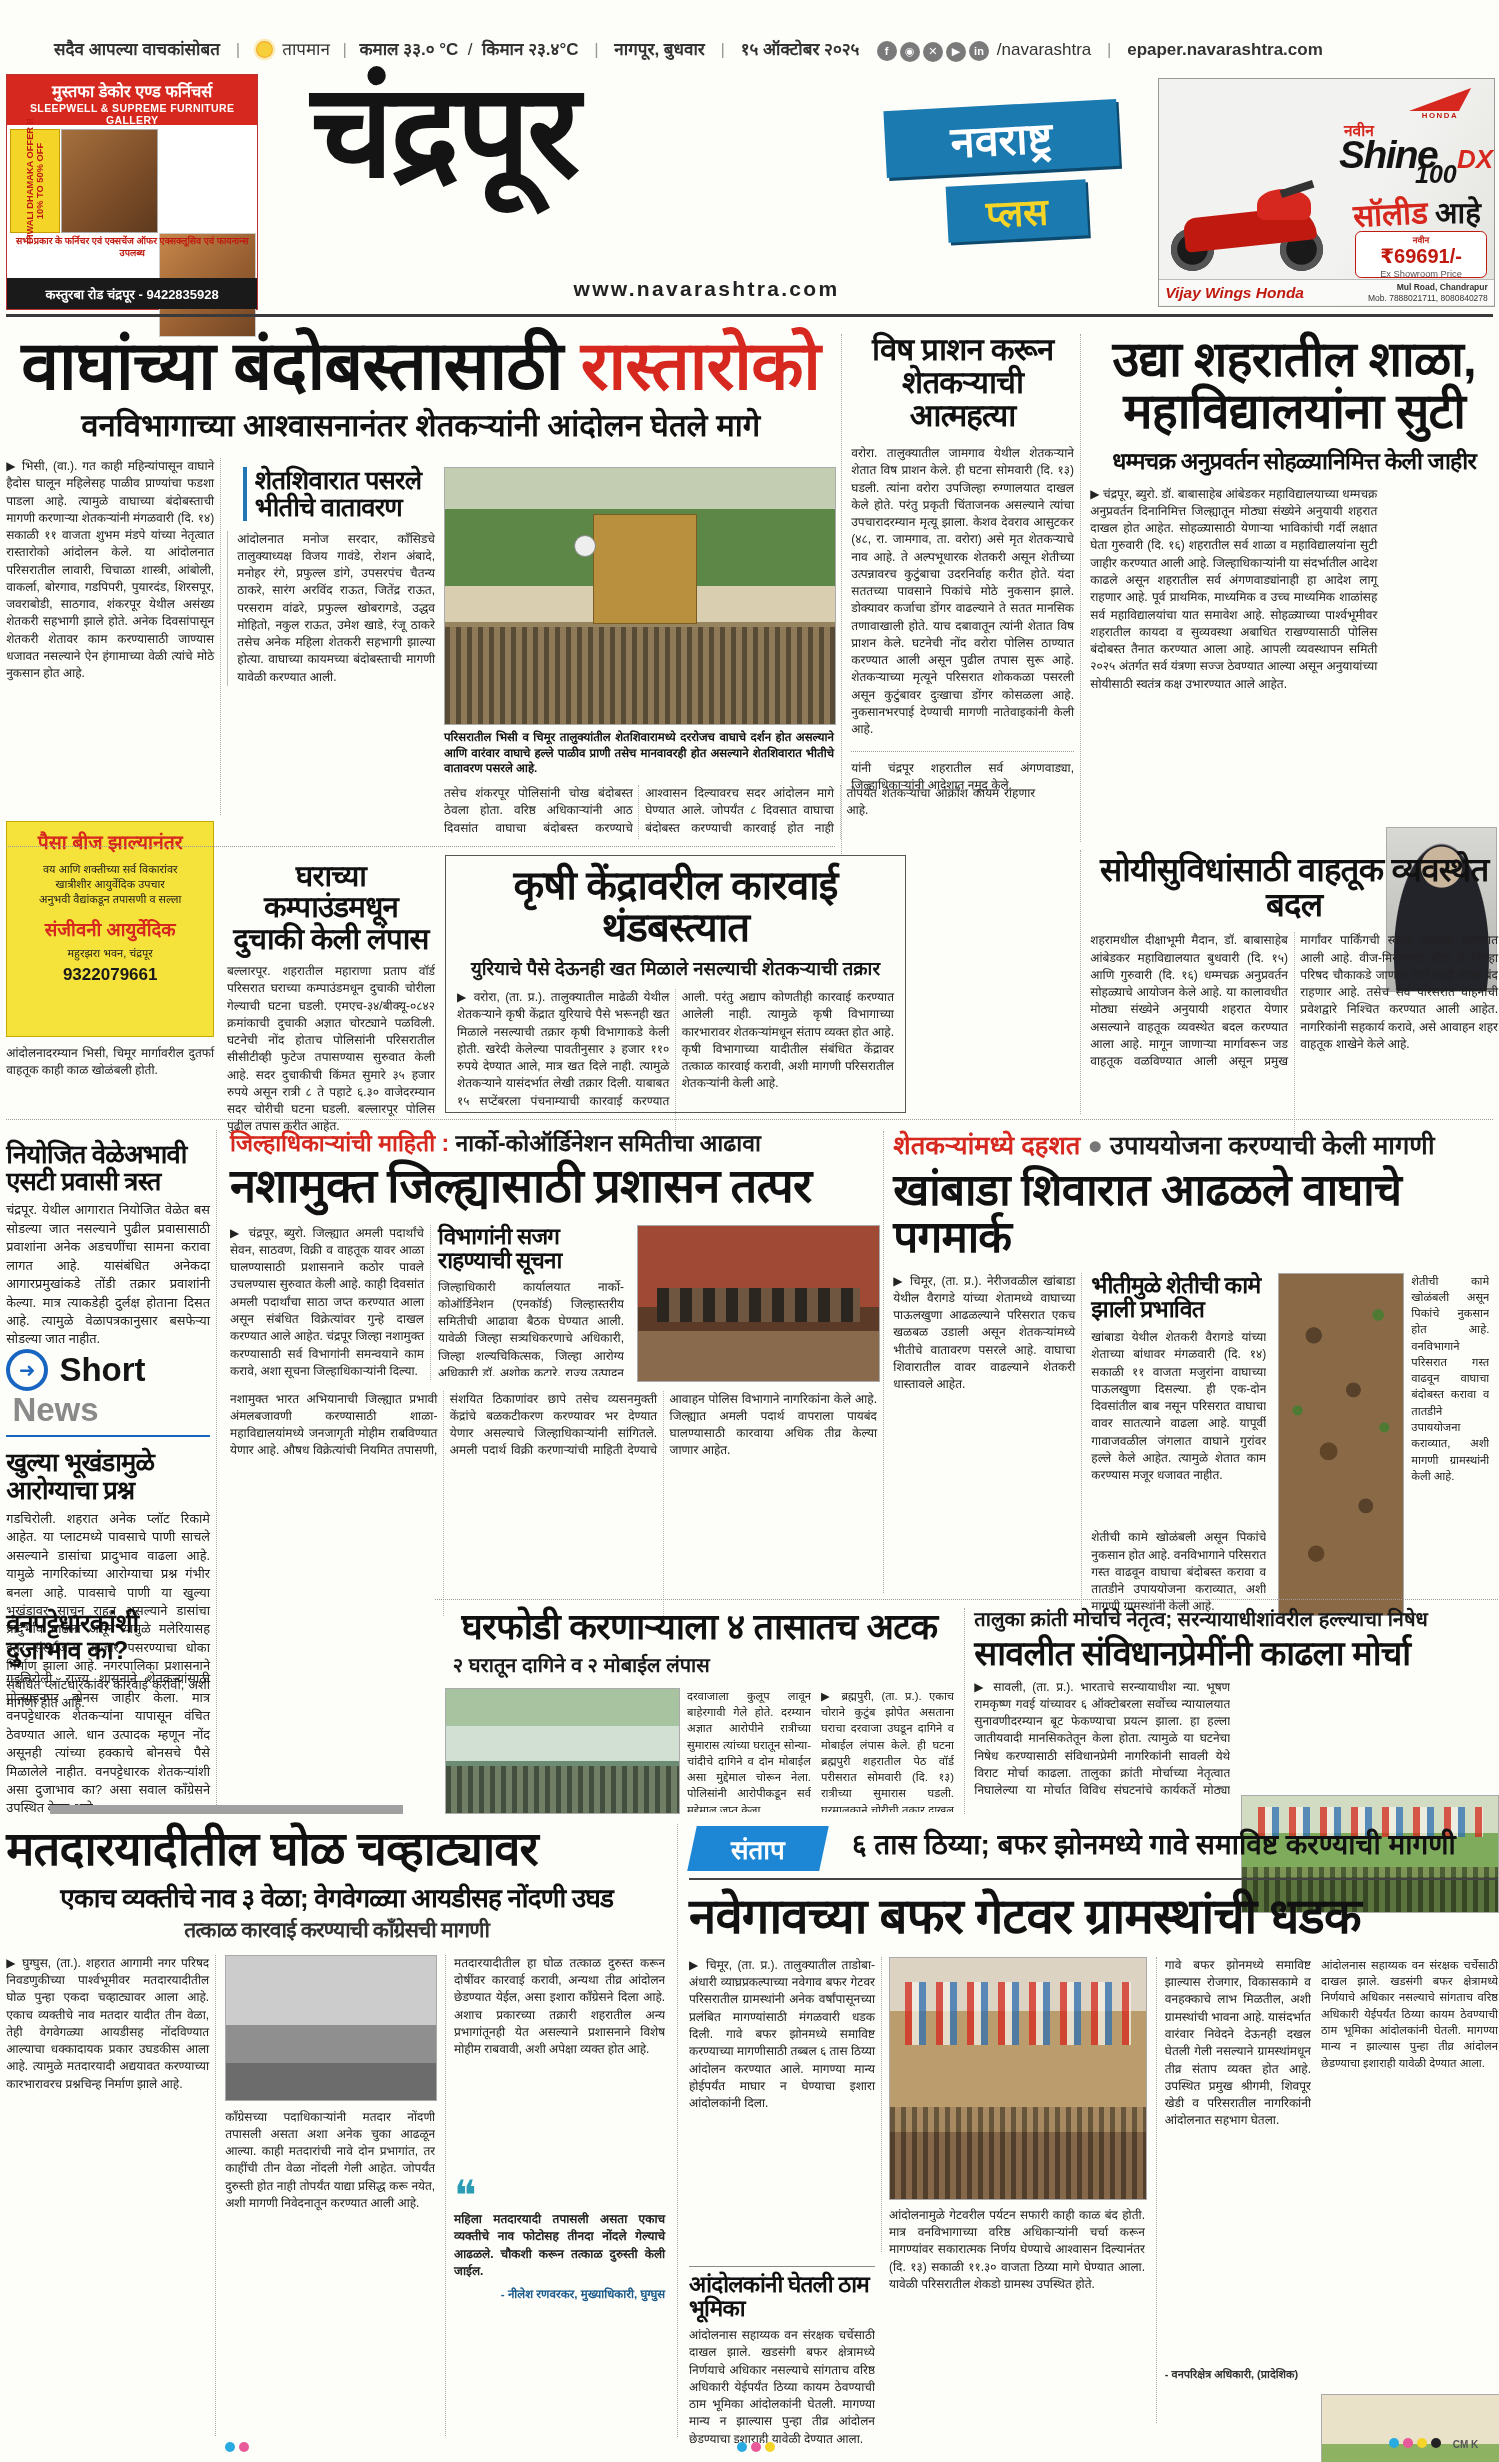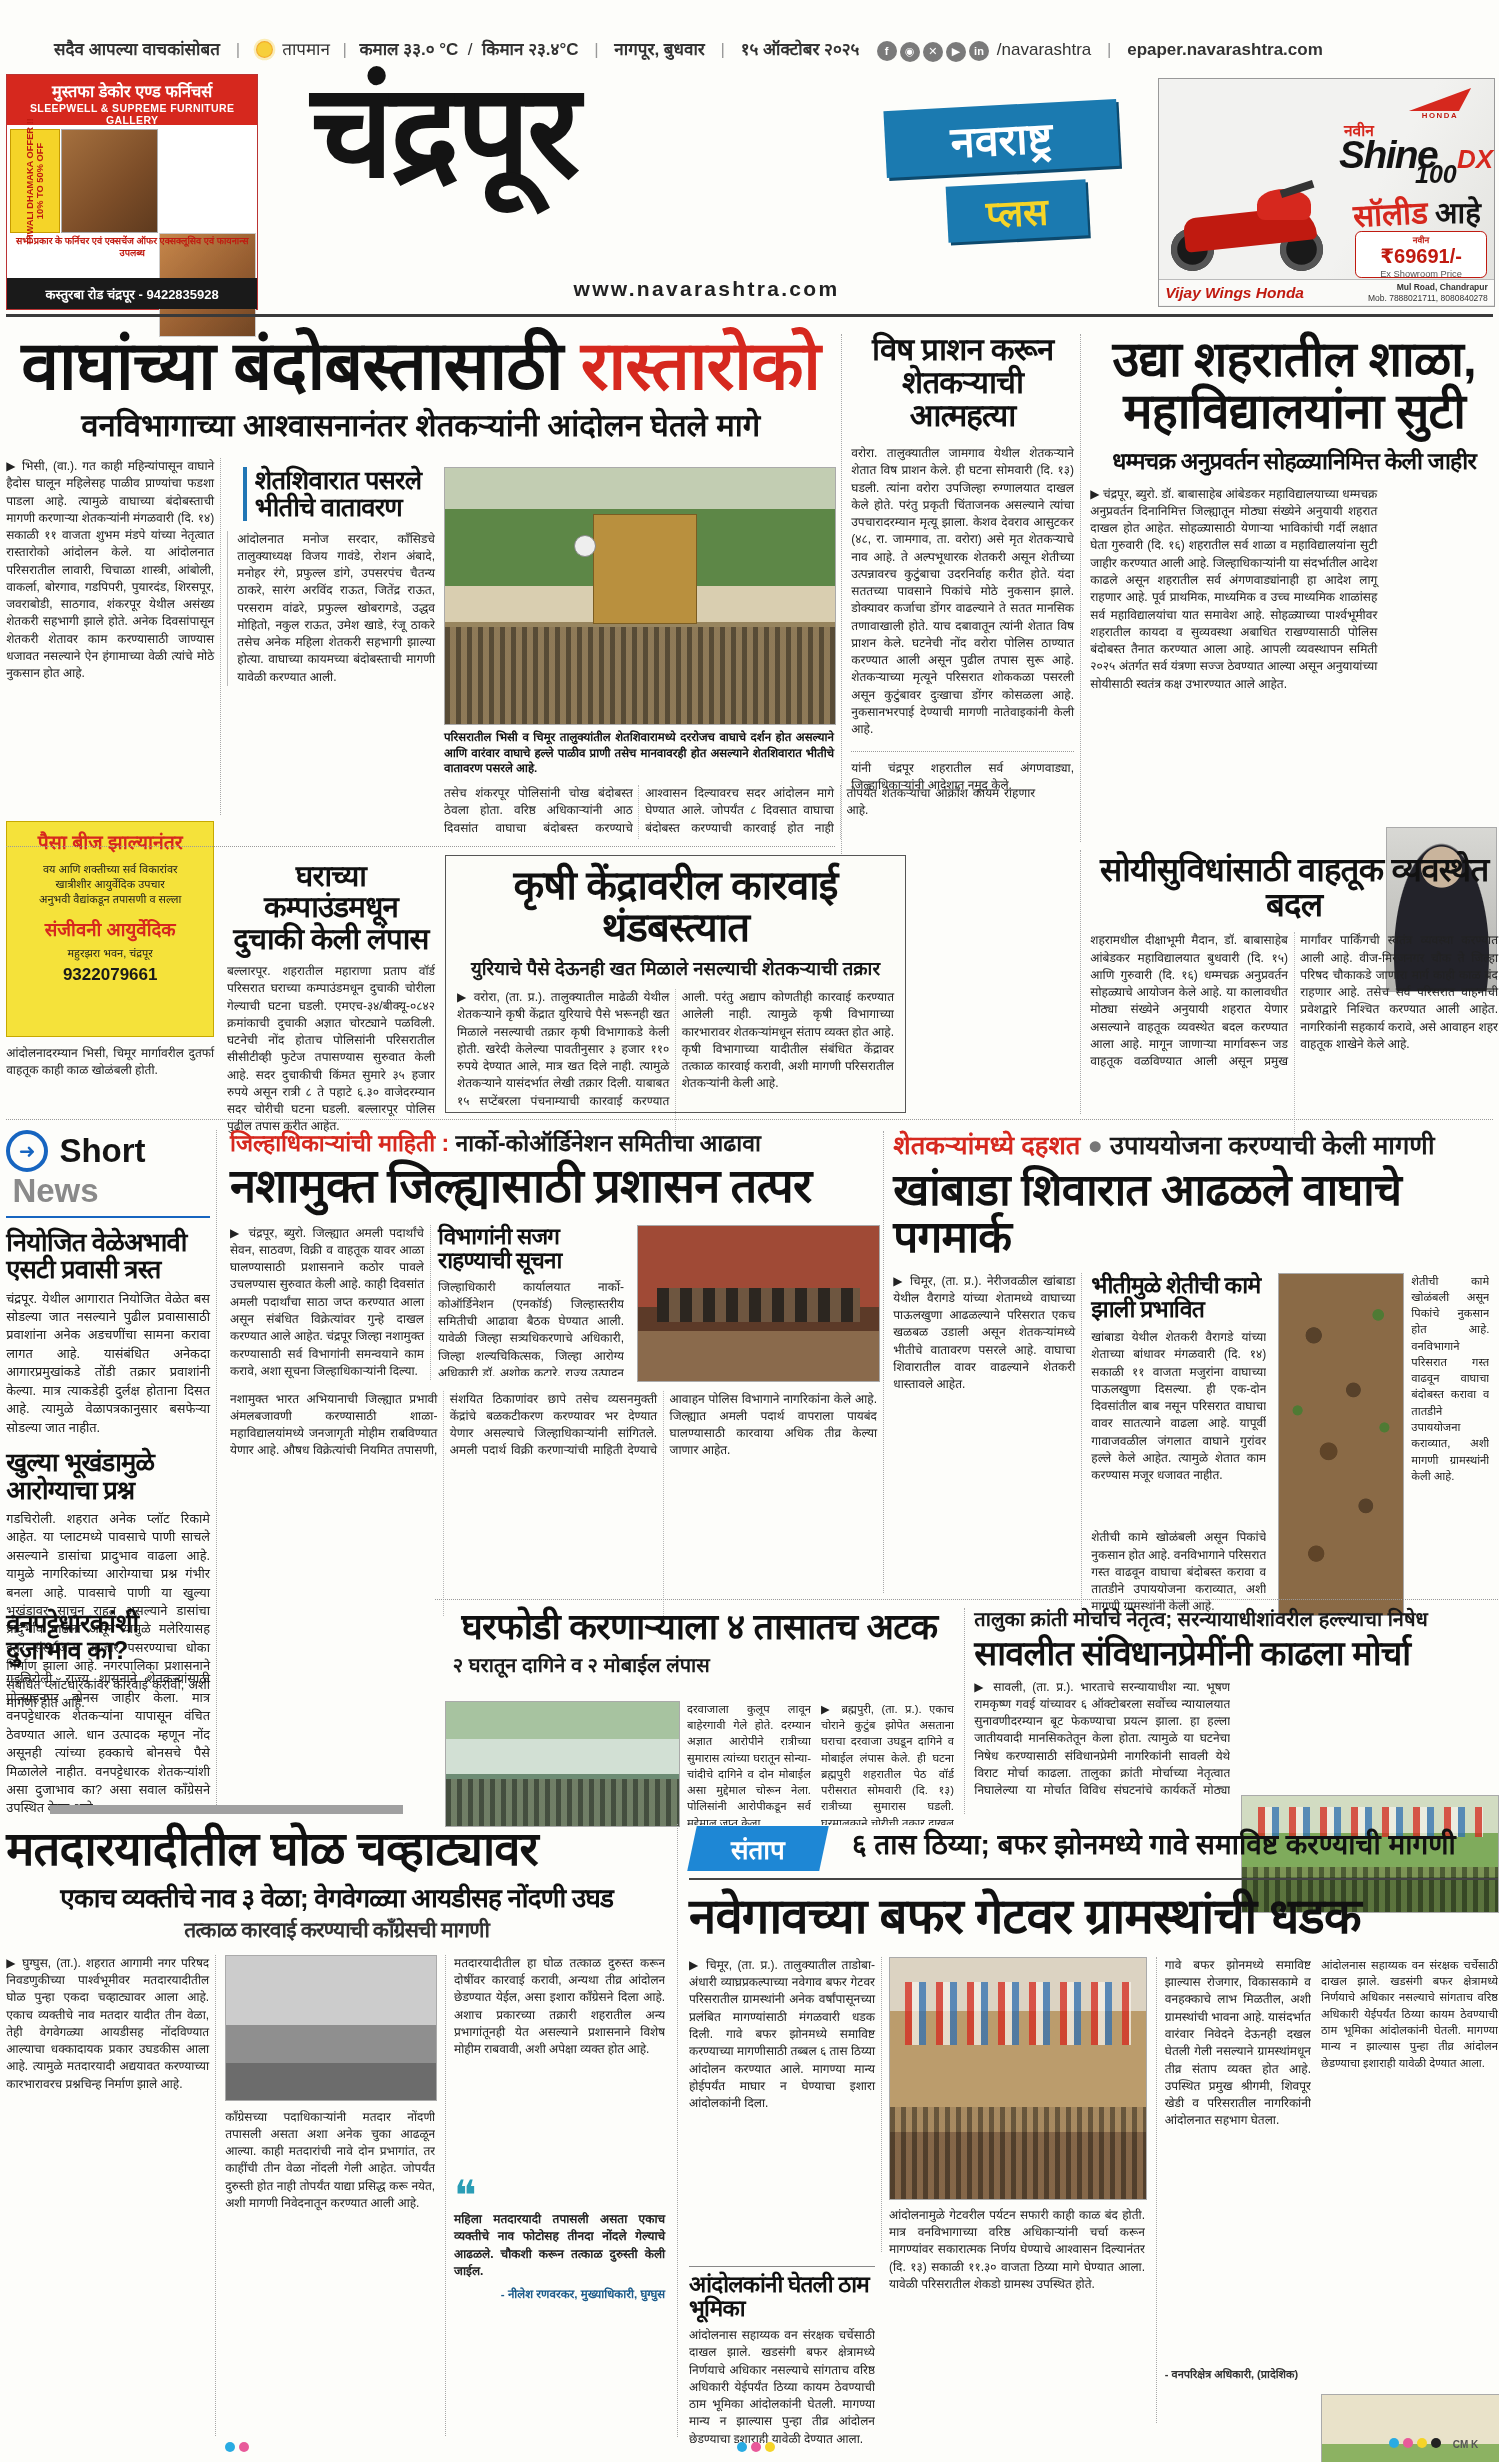--- a/index.html
+++ b/index.html
@@ -208,28 +208,28 @@
   </div>
 
   <div class="abs dot-l" style="left:1080px;top:850px;width:418px;height:264px;padding-left:9.3px;box-sizing:border-box;">
     <div class="hl center" style="font-size:33px;margin-top:3.1px;">सोयीसुविधांसाठी वाहतूक व्यवस्थेत बदल</div>
     <div class="body-txt cols-2" style="margin-top:9.3px;height:202px;">शहरामधील दीक्षाभूमी मैदान, डॉ. बाबासाहेब आंबेडकर महाविद्यालयात बुधवारी (दि. १५) आणि गुरुवारी (दि. १६) धम्मचक्र अनुप्रवर्तन सोहळ्याचे आयोजन केले आहे. या कालावधीत मोठ्या संख्येने अनुयायी शहरात येणार असल्याने वाहतूक व्यवस्थेत बदल करण्यात आला आहे. मागून जाणाऱ्या मार्गावरून जड वाहतूक वळविण्यात आली असून प्रमुख मार्गांवर पार्किंगची स्वतंत्र व्यवस्था करण्यात आली आहे. वीज-मिरजनगर चौक ते जिल्हा परिषद चौकाकडे जाणारा मार्ग काही काळ बंद राहणार आहे. तसेच सर्व परिसरात वाहनांची प्रवेशद्वारे निश्चित करण्यात आली आहेत. नागरिकांनी सहकार्य करावे, असे आवाहन शहर वाहतूक शाखेने केले आहे.</div>
   </div>
 
   <div class="abs hr-dot" style="left:6.2px;top:1119px;width:1487px;"></div>
 
   <div class="abs dot-r" style="left:6.2px;top:1130px;width:211px;height:683px;padding-right:6.2px;box-sizing:border-box;">
+    <div style="margin-top:11px;">
+      <div class="hl" style="font-size:25.6px;">नियोजित वेळेअभावी एसटी प्रवासी त्रस्त</div>
+      <div class="body-txt" style="margin-top:6.2px;font-size:12.8px;">चंद्रपूर. येथील आगारात नियोजित वेळेत बस सोडल्या जात नसल्याने पुढील प्रवासासाठी प्रवाशांना अनेक अडचणींचा सामना करावा लागत आहे. यासंबंधित अनेकदा आगारप्रमुखांकडे तोंडी तक्रार प्रवाशांनी केल्या. मात्र त्याकडेही दुर्लक्ष होताना दिसत आहे. त्यामुळे वेळापत्रकानुसार बसफेऱ्या सोडल्या जात नाहीत.</div>
+    </div>
     <div style="border-bottom:2.3px solid #1765c0;padding-bottom:6.2px;">
       <span style="display:inline-flex;width:34px;height:34px;border-radius:50%;border:4.7px solid #1765c0;color:#1765c0;align-items:center;justify-content:center;font-size:20px;font-weight:bold;vertical-align:middle;">➜</span>
       <span style="font-size:33px;font-weight:bold;color:#141414;margin-left:7.8px;vertical-align:middle;">Short</span>
       <span style="font-size:33px;font-weight:bold;color:#8a8a8a;margin-left:6.2px;vertical-align:middle;">News</span>
-    </div>
-    <div style="margin-top:11px;">
-      <div class="hl" style="font-size:25.6px;">नियोजित वेळेअभावी एसटी प्रवासी त्रस्त</div>
-      <div class="body-txt" style="margin-top:6.2px;font-size:12.8px;">चंद्रपूर. येथील आगारात नियोजित वेळेत बस सोडल्या जात नसल्याने पुढील प्रवासासाठी प्रवाशांना अनेक अडचणींचा सामना करावा लागत आहे. यासंबंधित अनेकदा आगारप्रमुखांकडे तोंडी तक्रार प्रवाशांनी केल्या. मात्र त्याकडेही दुर्लक्ष होताना दिसत आहे. त्यामुळे वेळापत्रकानुसार बसफेऱ्या सोडल्या जात नाहीत.</div>
     </div>
     <div style="margin-top:12.4px;">
       <div class="hl" style="font-size:25.6px;">खुल्या भूखंडामुळे आरोग्याचा प्रश्न</div>
       <div class="body-txt" style="margin-top:6.2px;font-size:12.8px;">गडचिरोली. शहरात अनेक प्लॉट रिकामे आहेत. या प्लाटमध्ये पावसाचे पाणी साचले असल्याने डासांचा प्रादुभाव वाढला आहे. यामुळे नागरिकांच्या आरोग्याचा प्रश्न गंभीर बनला आहे. पावसाचे पाणी या खुल्या भूखंडावर साचून राहत असल्याने डासांचा प्रादुर्भाव वाढला असून यामुळे मलेरियासह इतर संसर्गजन्य आजार पसरण्याचा धोका निर्माण झाला आहे. नगरपालिका प्रशासनाने संबंधित प्लॉटधारकांवर कारवाई करावी, अशी मागणी होत आहे.</div>
     </div>
   </div>
 
   <div class="abs" style="left:230px;top:1131px;width:647px;height:462px;">
     <div class="kicker" style="font-size:23px;">
       <span class="red">जिल्हाधिकाऱ्यांची माहिती :</span><span> नार्को-कोऑर्डिनेशन समितीचा आढावा</span>
@@ -263,21 +263,21 @@
       <div class="abs photo photo-pugmark" style="left:385px;top:0;width:124px;height:341px;"></div>
       <div class="abs body-txt" style="left:518px;top:0;width:78px;height:341px;overflow:hidden;font-size:11.3px;">शेतीची कामे खोळंबली असून पिकांचे नुकसान होत आहे. वनविभागाने परिसरात गस्त वाढवून वाघाचा बंदोबस्त करावा व तातडीने उपाययोजना कराव्यात, अशी मागणी ग्रामस्थांनी केली आहे.</div>
     </div>
   </div>
 
   <div class="abs hr-dot" style="left:435px;top:1599px;width:1063px;"></div>
 
   <div class="abs" style="left:445px;top:1608px;width:509px;height:206px;">
     <div class="hl center" style="font-size:36px;">घरफोडी करणाऱ्याला ४ तासातच अटक</div>
     <div style="font-size:20px;font-weight:bold;margin-top:4.7px;margin-left:7.8px;">२ घरातून दागिने व २ मोबाईल लंपास</div>
-    <div style="position:relative;margin-top:23px;height:124px;">
+    <div style="position:relative;margin-top:10px;height:124px;">
       <div class="abs photo photo-police crowded" style="left:0;top:0;width:233px;height:124px;"></div>
       <div class="abs body-txt" style="left:242px;top:0;width:124px;height:124px;overflow:hidden;font-size:11.3px;">दरवाजाला कुलूप लावून बाहेरगावी गेले होते. दरम्यान अज्ञात आरोपीने रात्रीच्या सुमारास त्यांच्या घरातून सोन्या-चांदीचे दागिने व दोन मोबाईल असा मुद्देमाल चोरून नेला. पोलिसांनी आरोपीकडून सर्व मुद्देमाल जप्त केला.</div>
       <div class="abs body-txt" style="left:376px;top:0;width:133px;height:124px;overflow:hidden;font-size:11.3px;">▶ ब्रह्मपुरी, (ता. प्र.). एकाच चोराने कुटुंब झोपेत असताना घराचा दरवाजा उघडून दागिने व मोबाईल लंपास केले. ही घटना ब्रह्मपुरी शहरातील पेठ वॉर्ड परीसरात सोमवारी (दि. १३) रात्रीच्या सुमारास घडली. घरमालकाने चोरीची तक्रार दाखल करताच ब्रह्मपुरी पोलिसांनी चोराला ४ तासातच</div>
     </div>
   </div>
 
   <div class="abs dot-l" style="left:964px;top:1608px;width:534px;height:206px;padding-left:9.3px;box-sizing:border-box;">
     <div class="kicker" style="font-size:20px;">तालुका क्रांती मोर्चाचे नेतृत्व; सरन्यायाधीशांवरील हल्ल्याचा निषेध</div>
     <div class="hl" style="font-size:34px;margin-top:4.7px;">सावलीत संविधानप्रेमींनी काढला मोर्चा</div>
     <div style="position:relative;margin-top:7.8px;height:116px;">

